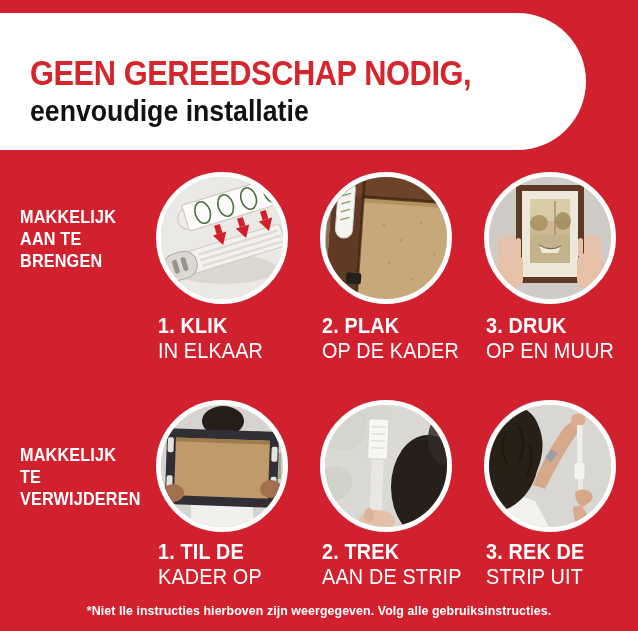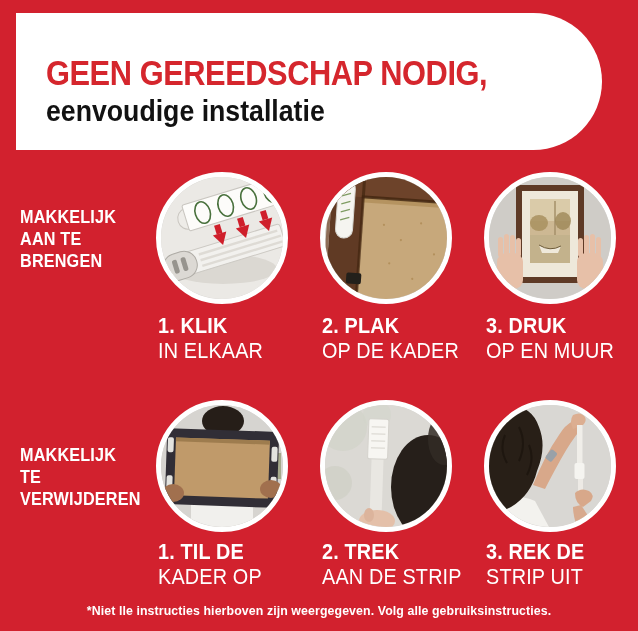--- a/index.html
+++ b/index.html
@@ -4,21 +4,21 @@
 <style>
   html,body { margin:0; padding:0; }
   body { font-family:"Liberation Sans", sans-serif; }
   .canvas {
     position:relative; width:638px; height:631px;
     background:#d2212e; overflow:hidden;
   }
 
   
   .banner {
-    position:absolute; top:13px; left:16px; width:586px; height:137px;
+    position:absolute; top:13px; left:0; width:586px; height:137px;
     background:#ffffff; border-radius:0 69px 69px 0;
   }
   .headline {
     position:absolute; left:30px; top:40px;
     font-size:35px; font-weight:bold; color:#d5262d;
     letter-spacing:-0.5px; white-space:nowrap;
     transform:scaleX(.88); transform-origin:left top;
   }
   .subheadline {
     position:absolute; left:30px; top:82px;

